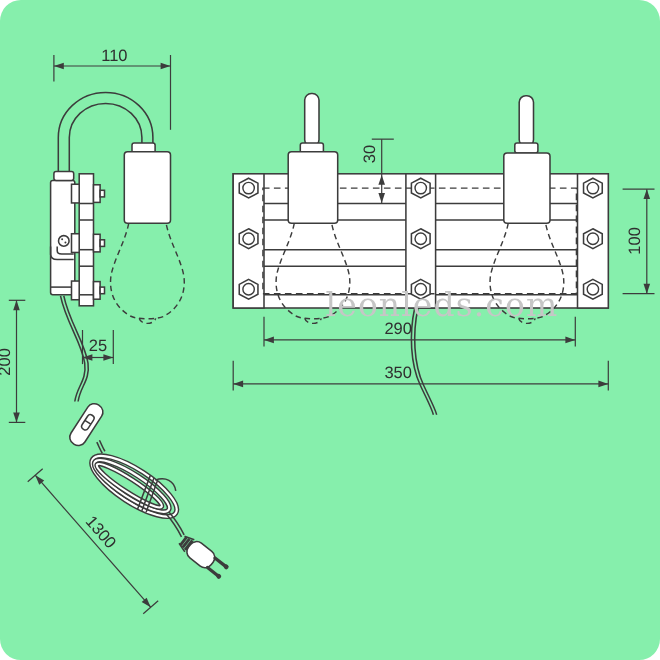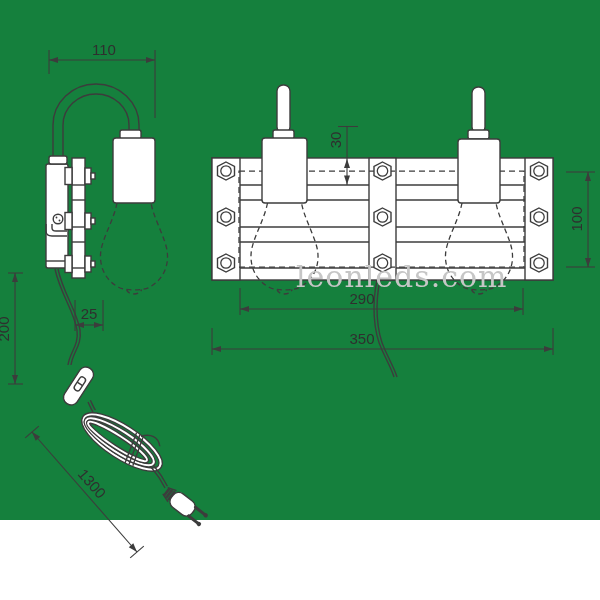--- a/index.html
+++ b/index.html
@@ -1,16 +1,16 @@
 <!DOCTYPE html>
 <html><head>
 <meta charset="utf-8">
 <style>
   html,body{margin:0;padding:0;background:#ffffff;width:600px;height:600px;overflow:hidden;}
-  .stage{position:relative;width:600px;height:520px;background:#15803d;}
+  .stage{position:relative;width:600px;height:600px;background:#86efac;border-radius:19px;}
   svg{display:block;}
   text{font-family:"Liberation Sans", sans-serif;fill:#2f2f2f;}
   .dim-text{font-size:15px;}
   .wm{font-family:"DejaVu Serif", serif;font-size:30px;letter-spacing:1px;fill:#c6c6c6;}
   .ln{stroke:#3c3c3c;stroke-width:1.4;fill:none;}
   .lnw{stroke:#3c3c3c;stroke-width:1.4;fill:#ffffff;}
   .dim{stroke:#3c3c3c;stroke-width:1.1;fill:none;}
   .arr{fill:#3c3c3c;stroke:none;}
   .dash{stroke:#3c3c3c;stroke-width:1.25;fill:none;stroke-dasharray:6 4;}
   .bulb{stroke:#3c3c3c;stroke-width:1.3;fill:none;stroke-dasharray:5 3.5;}

